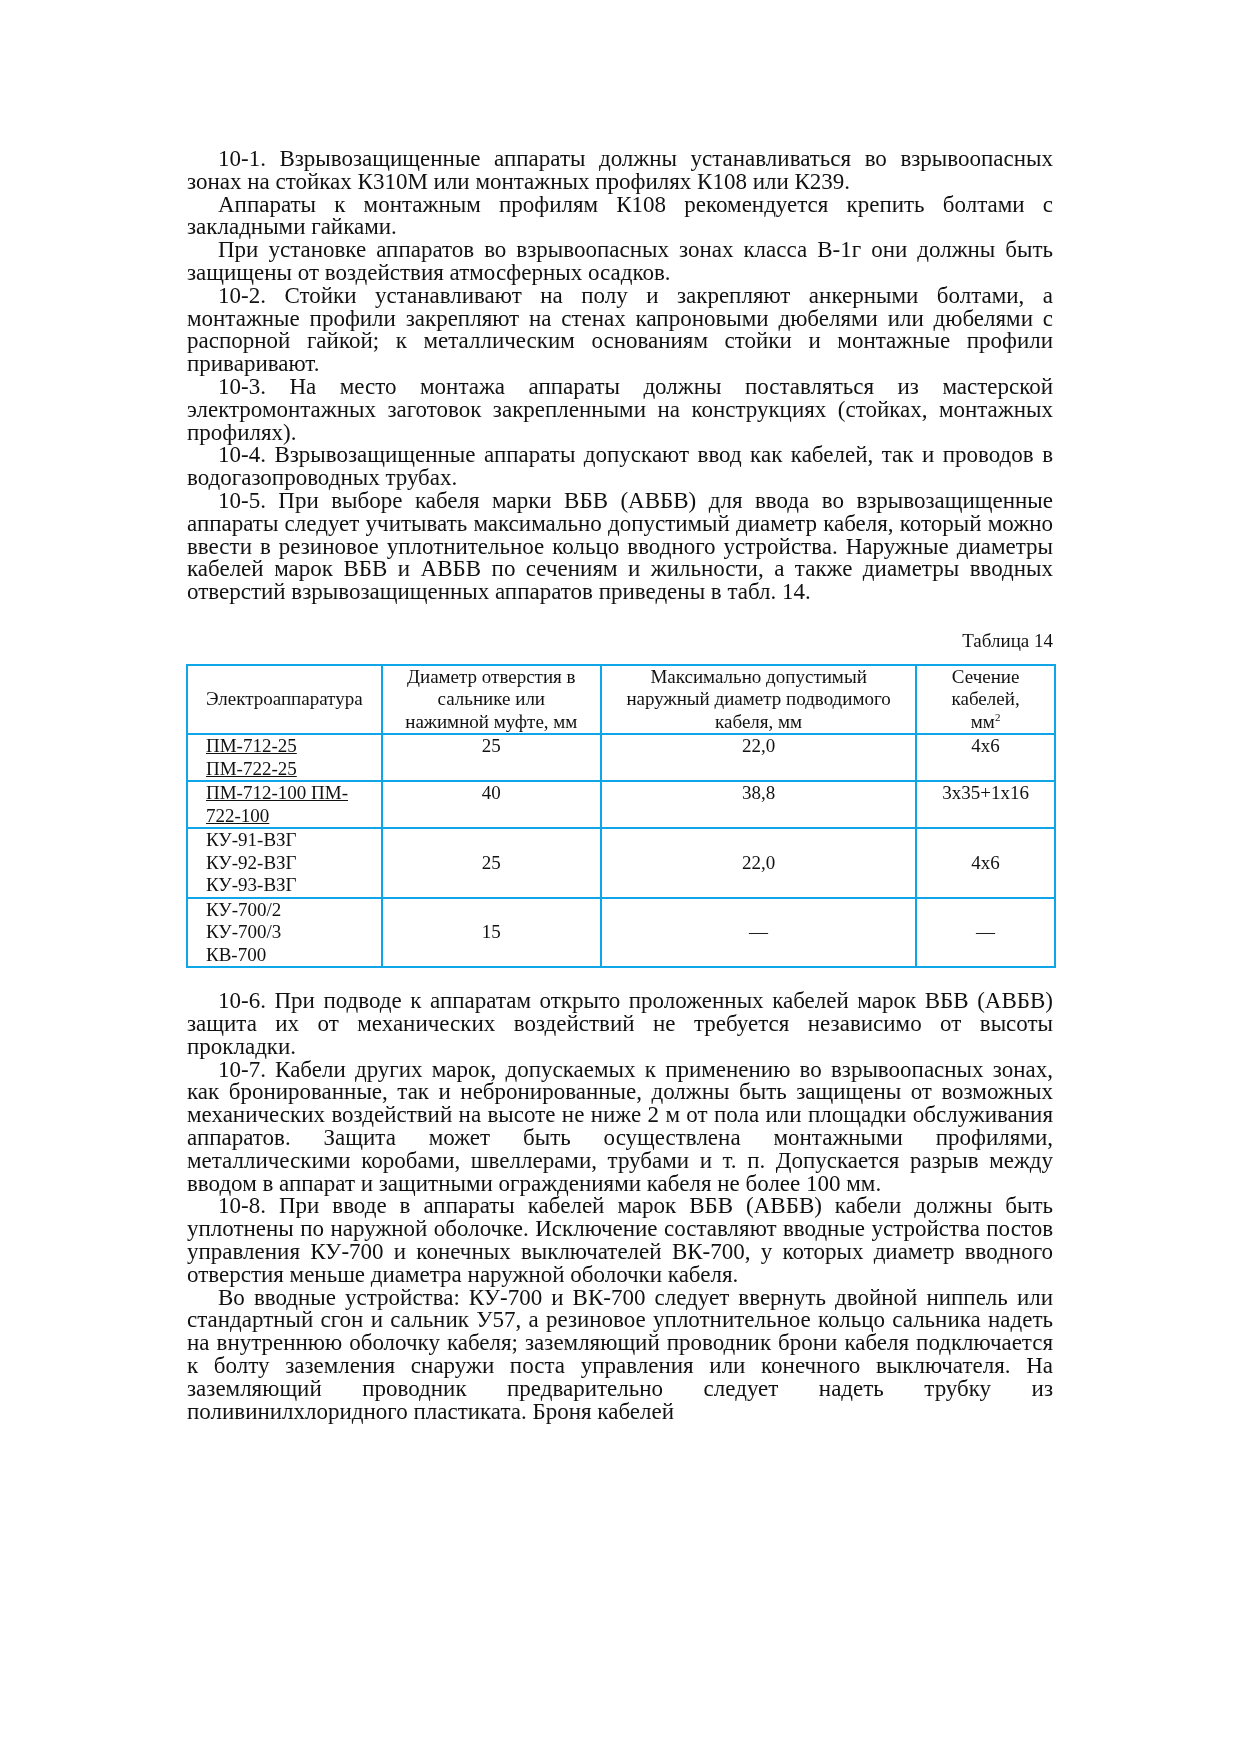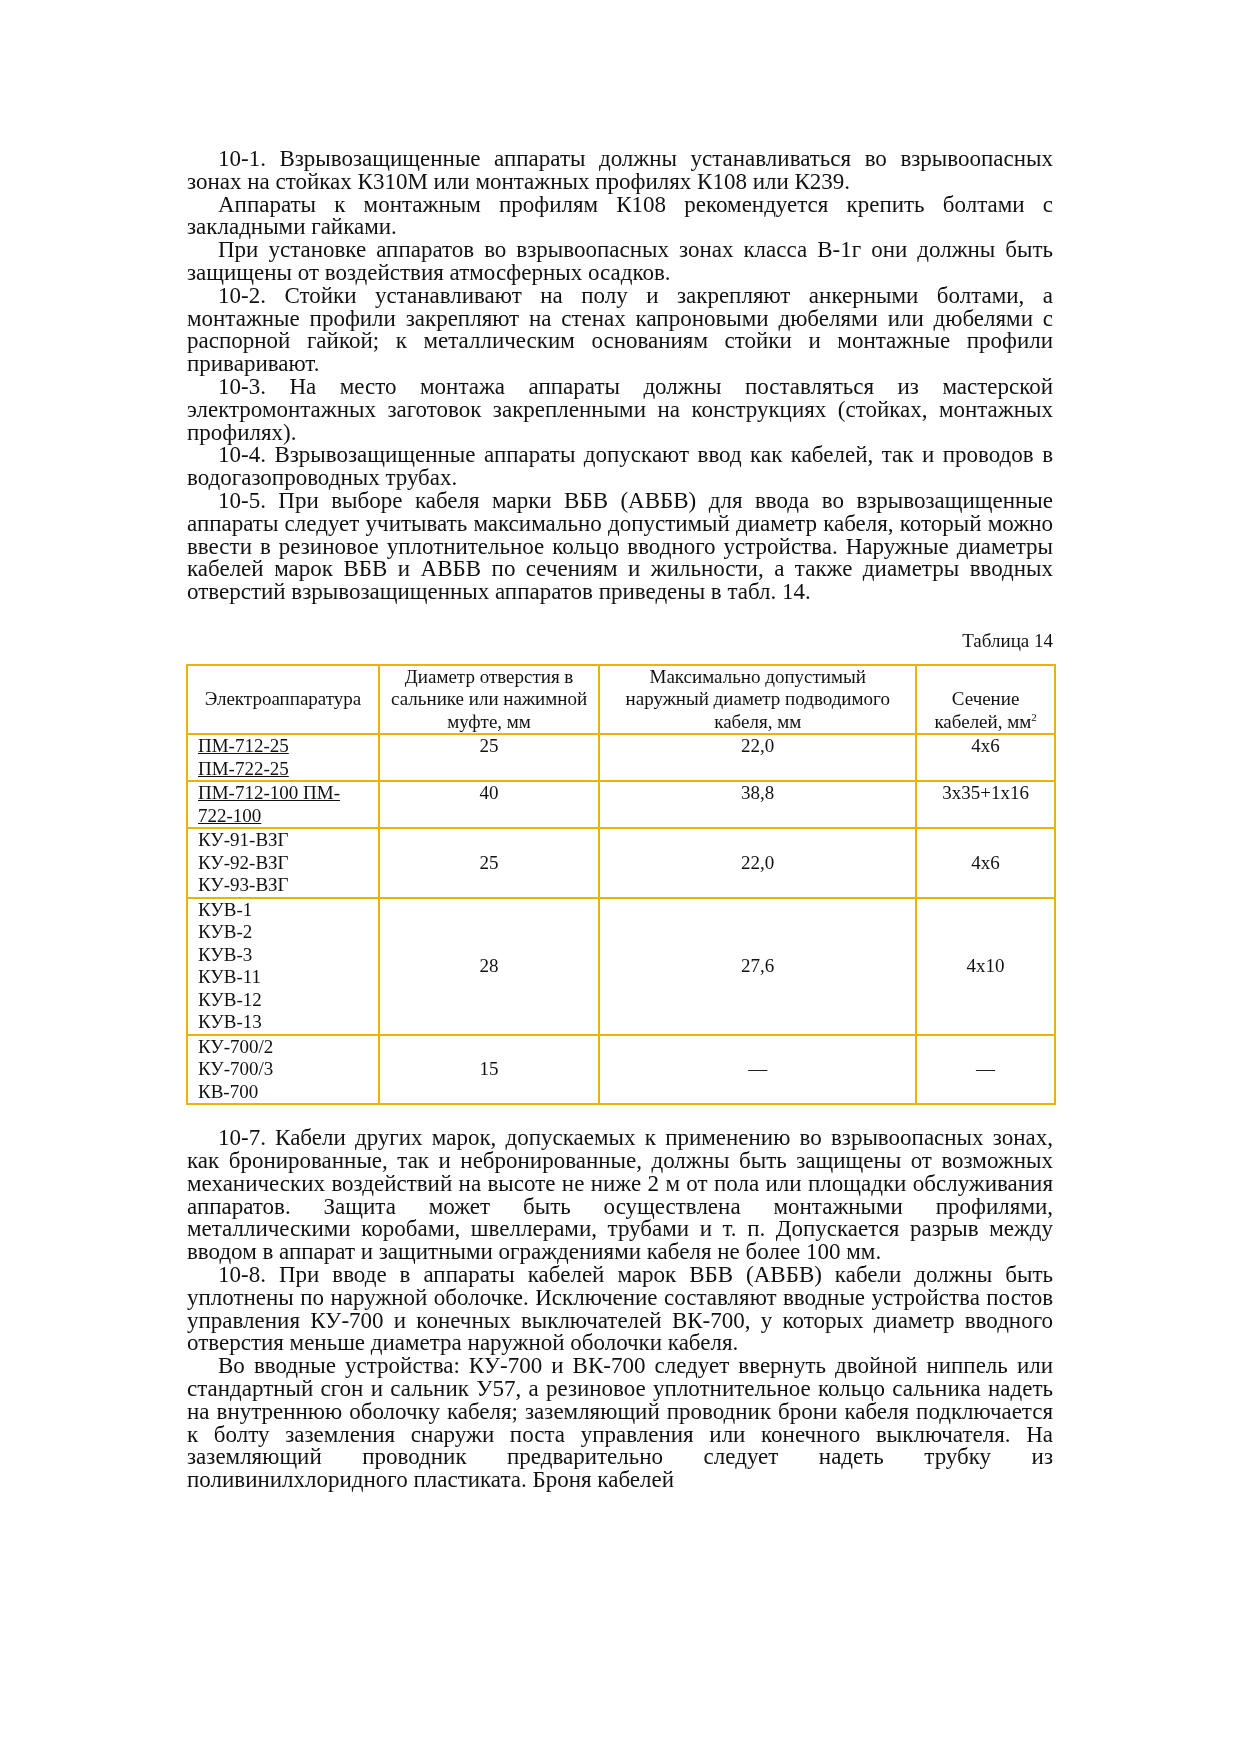--- a/index.html
+++ b/index.html
@@ -43,22 +43,22 @@
     }
     table.data {
       margin-top: 11px;
       margin-left: -1px;
       width: 870px;
       border-collapse: collapse;
       font-size: 19px;
       line-height: 22.5px;
     }
     table.data th, table.data td {
-      border: 2px solid #eab308;
-      padding: 0 10px;
+      border: 2px solid #0ea5e9;
+      padding: 0 18px;
       vertical-align: middle;
     }
     table.data th {
       font-weight: normal;
       text-align: center;
       vertical-align: bottom;
       height: 63px;
     }
     table.data th.c1 { vertical-align: middle; }
     table.data td.dev { text-align: left; }
@@ -125,43 +125,31 @@
           <span class="dev-line">КУ-91-ВЗГ</span>
           <span class="dev-line">КУ-92-ВЗГ</span>
           <span class="dev-line">КУ-93-ВЗГ</span>
         </td>
         <td class="num">25</td>
         <td class="num">22,0</td>
         <td class="num">4х6</td>
       </tr>
       <tr>
         <td class="dev">
-          <span class="dev-line">КУВ-1</span>
-          <span class="dev-line">КУВ-2</span>
-          <span class="dev-line">КУВ-3</span>
-          <span class="dev-line">КУВ-11</span>
-          <span class="dev-line">КУВ-12</span>
-          <span class="dev-line">КУВ-13</span>
-        </td>
-        <td class="num">28</td>
-        <td class="num">27,6</td>
-        <td class="num">4х10</td>
-      </tr>
-      <tr>
-        <td class="dev">
           <span class="dev-line">КУ-700/2</span>
           <span class="dev-line">КУ-700/3</span>
           <span class="dev-line">КВ-700</span>
         </td>
         <td class="num">15</td>
         <td class="num">—</td>
         <td class="num">—</td>
       </tr>
     </tbody>
   </table>
 
   <div class="after">
+    <p class="para">10-6. При подводе к аппаратам открыто проложенных кабелей марок ВБВ (АВБВ) защита их от механических воздействий не требуется независимо от высоты прокладки.</p>
     <p class="para">10-7. Кабели других марок, допускаемых к применению во взрывоопасных зонах, как бронированные, так и небронированные, должны быть защищены от возможных механических воздействий на высоте не ниже 2 м от пола или площадки обслуживания аппаратов. Защита может быть осуществлена монтажными профилями, металлическими коробами, швеллерами, трубами и т. п. Допускается разрыв между вводом в аппарат и защитными ограждениями кабеля не более 100 мм.</p>
     <p class="para">10-8. При вводе в аппараты кабелей марок ВБВ (АВБВ) кабели должны быть уплотнены по наружной оболочке. Исключение составляют вводные устройства постов управления КУ-700 и конечных выключателей ВК-700, у которых диаметр вводного отверстия меньше диаметра наружной оболочки кабеля.</p>
     <p class="para">Во вводные устройства: КУ-700 и ВК-700 следует ввернуть двойной ниппель или стандартный сгон и сальник У57, а резиновое уплотнительное кольцо сальника надеть на внутреннюю оболочку кабеля; заземляющий проводник брони кабеля подключается к болту заземления снаружи поста управления или конечного выключателя. На заземляющий проводник предварительно следует надеть трубку из поливинилхлоридного пластиката. Броня кабелей</p>
   </div>
 
 </div>
 
 </body></html>

